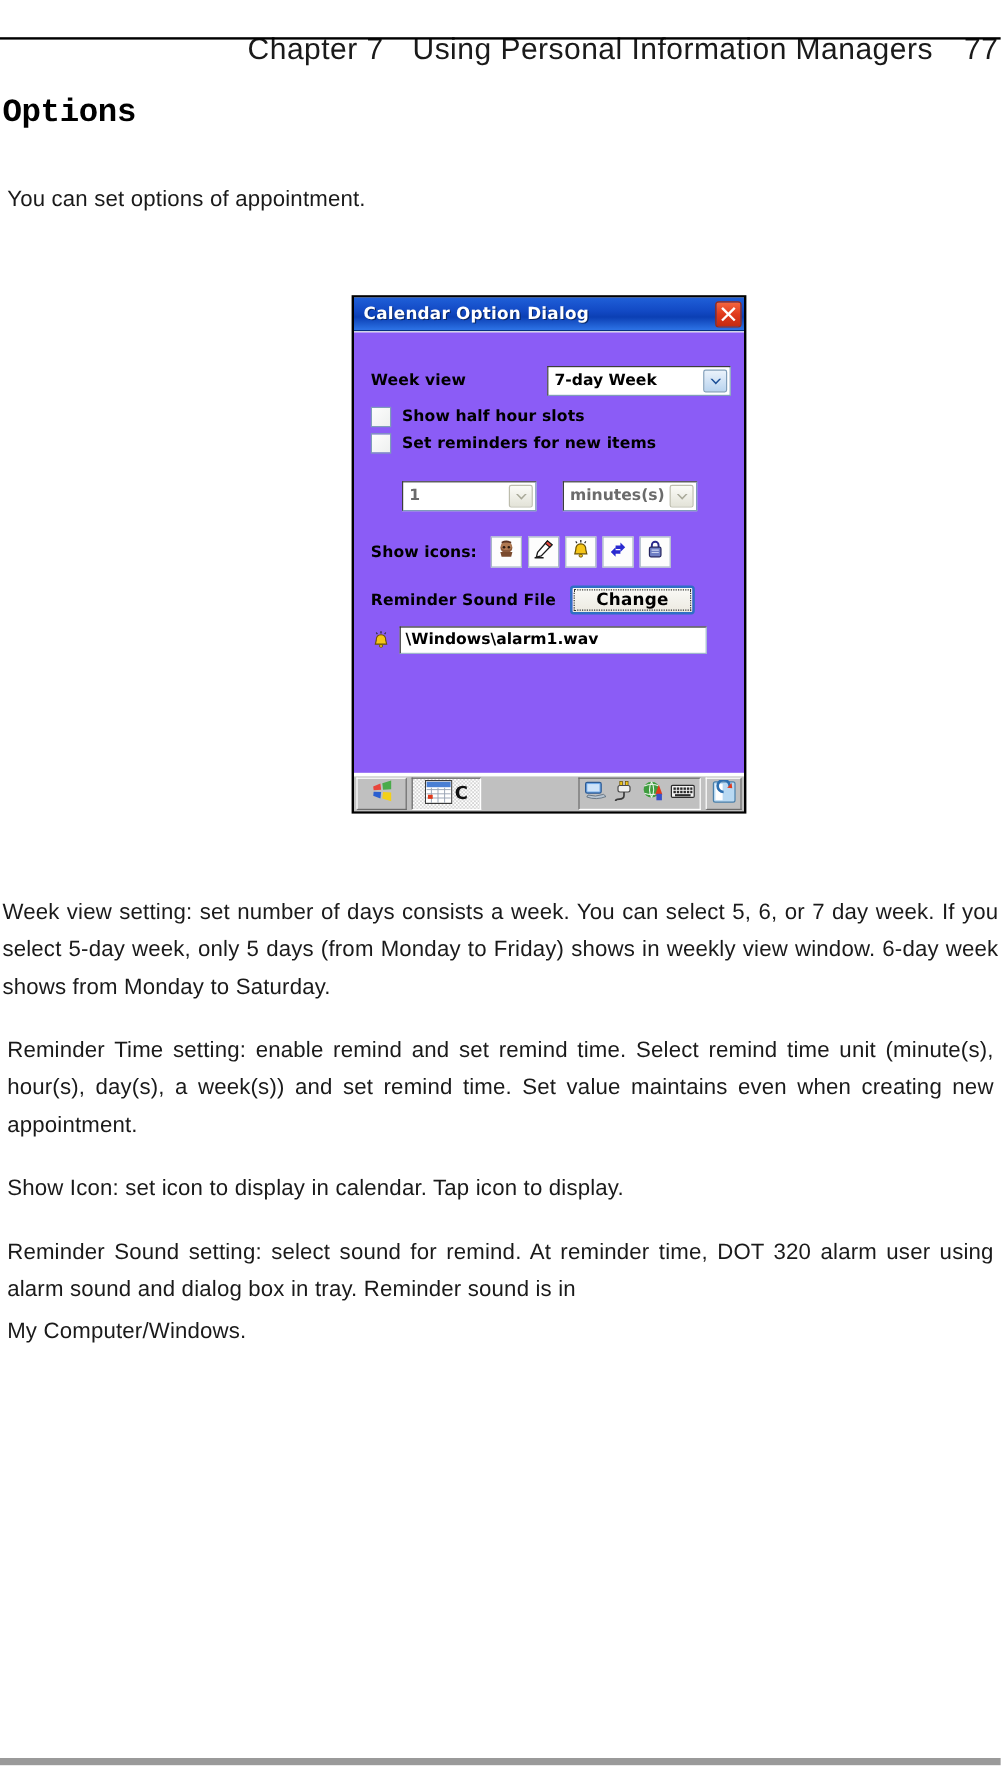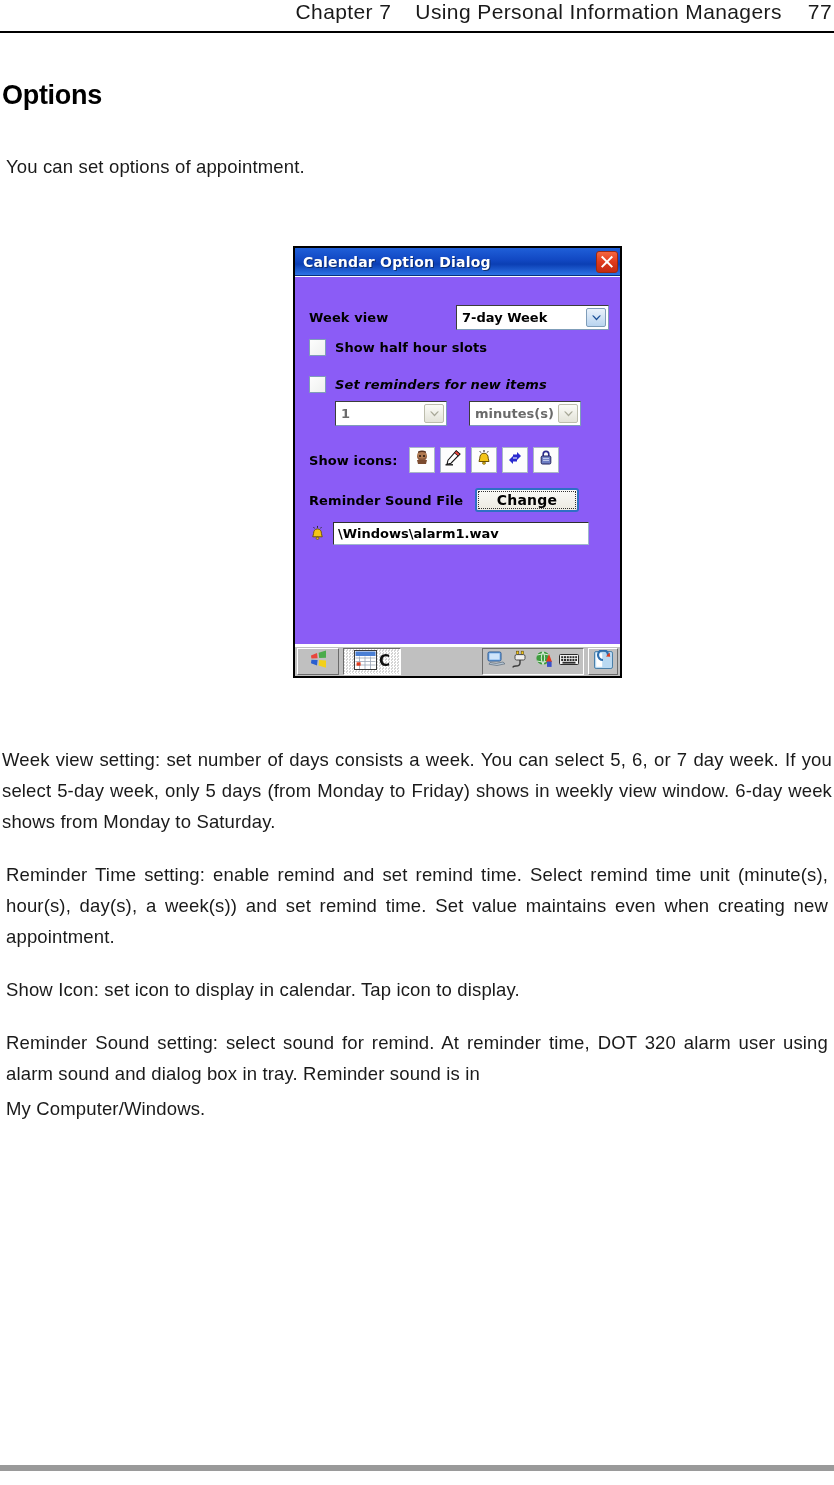--- a/index.html
+++ b/index.html
@@ -22,43 +22,44 @@
     top: 0; left: 0;
     width: 834px;
     height: 32px;
     display: flex;
     align-items: flex-start;
     justify-content: flex-end;
     box-sizing: border-box;
     padding-right: 2px;
   }
   .header-text {
-    font-size: 21px;
+    font-size: 25px;
     letter-spacing: 0.4px;
     color: #1a1a1a;
     white-space: pre;
+    margin-top: 27px;
   }
   .header-rule {
     position: absolute;
     top: 31px; left: 0;
     width: 834px;
     height: 2px;
     background: #000000;
   }
 
   
   .content {
     position: absolute;
     top: 52px;
     left: 2px;
     width: 830px;
   }
 
   h1.section-title {
-    font-family: Liberation Sans, sans-serif;
+    font-family: Liberation Mono, monospace;
     font-size: 27px;
     font-weight: bold;
     letter-spacing: -0.3px;
     margin: 28px 0 0 0;
     color: #000;
   }
 
   p.body-text {
     font-size: 18.5px;
     line-height: 31px;
@@ -369,21 +370,21 @@
               </svg>
           </div>
         </div>
       </div>
 
       <div class="row" style="left:14px; top:62px;">
         <div class="cb"></div>
         <div class="field-label">Show half hour slots</div>
       </div>
 
-      <div class="row" style="left:14px; top:99px;font-style:italic;">
+      <div class="row" style="left:14px; top:84px;">
         <div class="cb"></div>
         <div class="field-label">Set reminders for new items</div>
       </div>
 
       <div class="row" style="left:40px; top:124px;">
         <div class="combo disabled" style="width:112px;">
           <div class="val">1</div>
           <div class="arrow">
             <svg width="11" height="8" viewBox="0 0 11 8">
                 <path d="M1 1.6 L5.5 6.4 L10 1.6 L8.4 1.6 L5.5 4.6 L2.6 1.6 Z" fill="#a8a898"></path>

